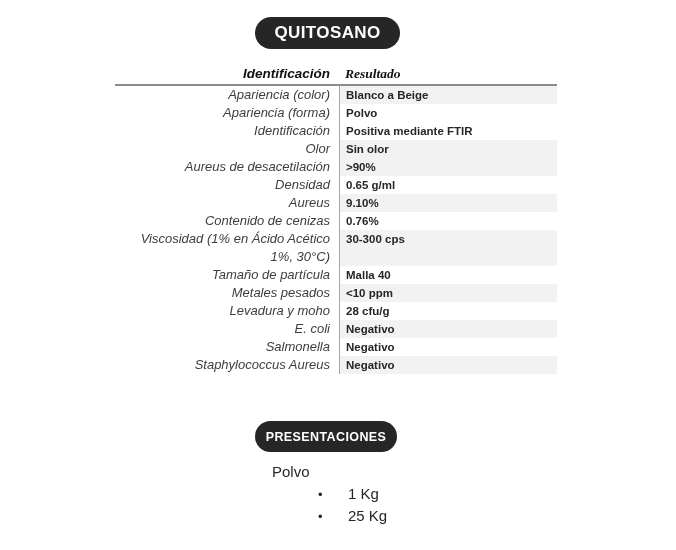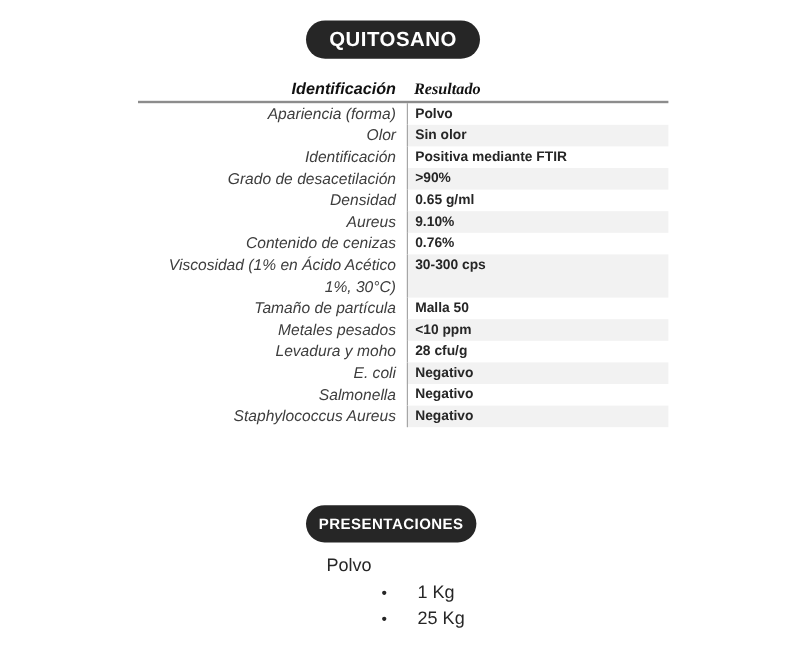--- a/index.html
+++ b/index.html
@@ -52,38 +52,42 @@
   <div class="pill pill-product">
     <span>QUITOSANO</span>
   </div>
 
   <div class="spec-table">
     <div class="thead">
       <div class="h-spec">Identificación</div>
       <div class="h-result">Resultado</div>
     </div>
     <div class="tbody" id="table-body">
+  <div class="row striped">
+    <div class="cell-spec">Apariencia (color)</div>
+    <div class="cell-result">Blanco a Beige</div>
+  </div>
 
   <div class="row">
     <div class="cell-spec">Apariencia (forma)</div>
     <div class="cell-result">Polvo</div>
-  </div>
-
-  <div class="row striped">
-    <div class="cell-spec">Olor</div>
-    <div class="cell-result">Sin olor</div>
   </div>
 
   <div class="row">
     <div class="cell-spec">Identificación</div>
     <div class="cell-result">Positiva mediante FTIR</div>
   </div>
 
   <div class="row striped">
-    <div class="cell-spec">Grado de desacetilación</div>
+    <div class="cell-spec">Olor</div>
+    <div class="cell-result">Sin olor</div>
+  </div>
+
+  <div class="row striped">
+    <div class="cell-spec">Aureus de desacetilación</div>
     <div class="cell-result">&gt;90%</div>
   </div>
 
   <div class="row">
     <div class="cell-spec">Densidad</div>
     <div class="cell-result">0.65 g/ml</div>
   </div>
 
   <div class="row striped">
     <div class="cell-spec">Aureus</div>
@@ -95,21 +99,21 @@
     <div class="cell-result">0.76%</div>
   </div>
 
   <div class="row striped">
     <div class="cell-spec">Viscosidad (1% en Ácido Acético 1%, 30°C)</div>
     <div class="cell-result">30-300 cps</div>
   </div>
 
   <div class="row">
     <div class="cell-spec">Tamaño de partícula</div>
-    <div class="cell-result">Malla 50</div>
+    <div class="cell-result">Malla 40</div>
   </div>
 
   <div class="row striped">
     <div class="cell-spec">Metales pesados</div>
     <div class="cell-result">&lt;10 ppm</div>
   </div>
 
   <div class="row">
     <div class="cell-spec">Levadura y moho</div>
     <div class="cell-result">28 cfu/g</div>

